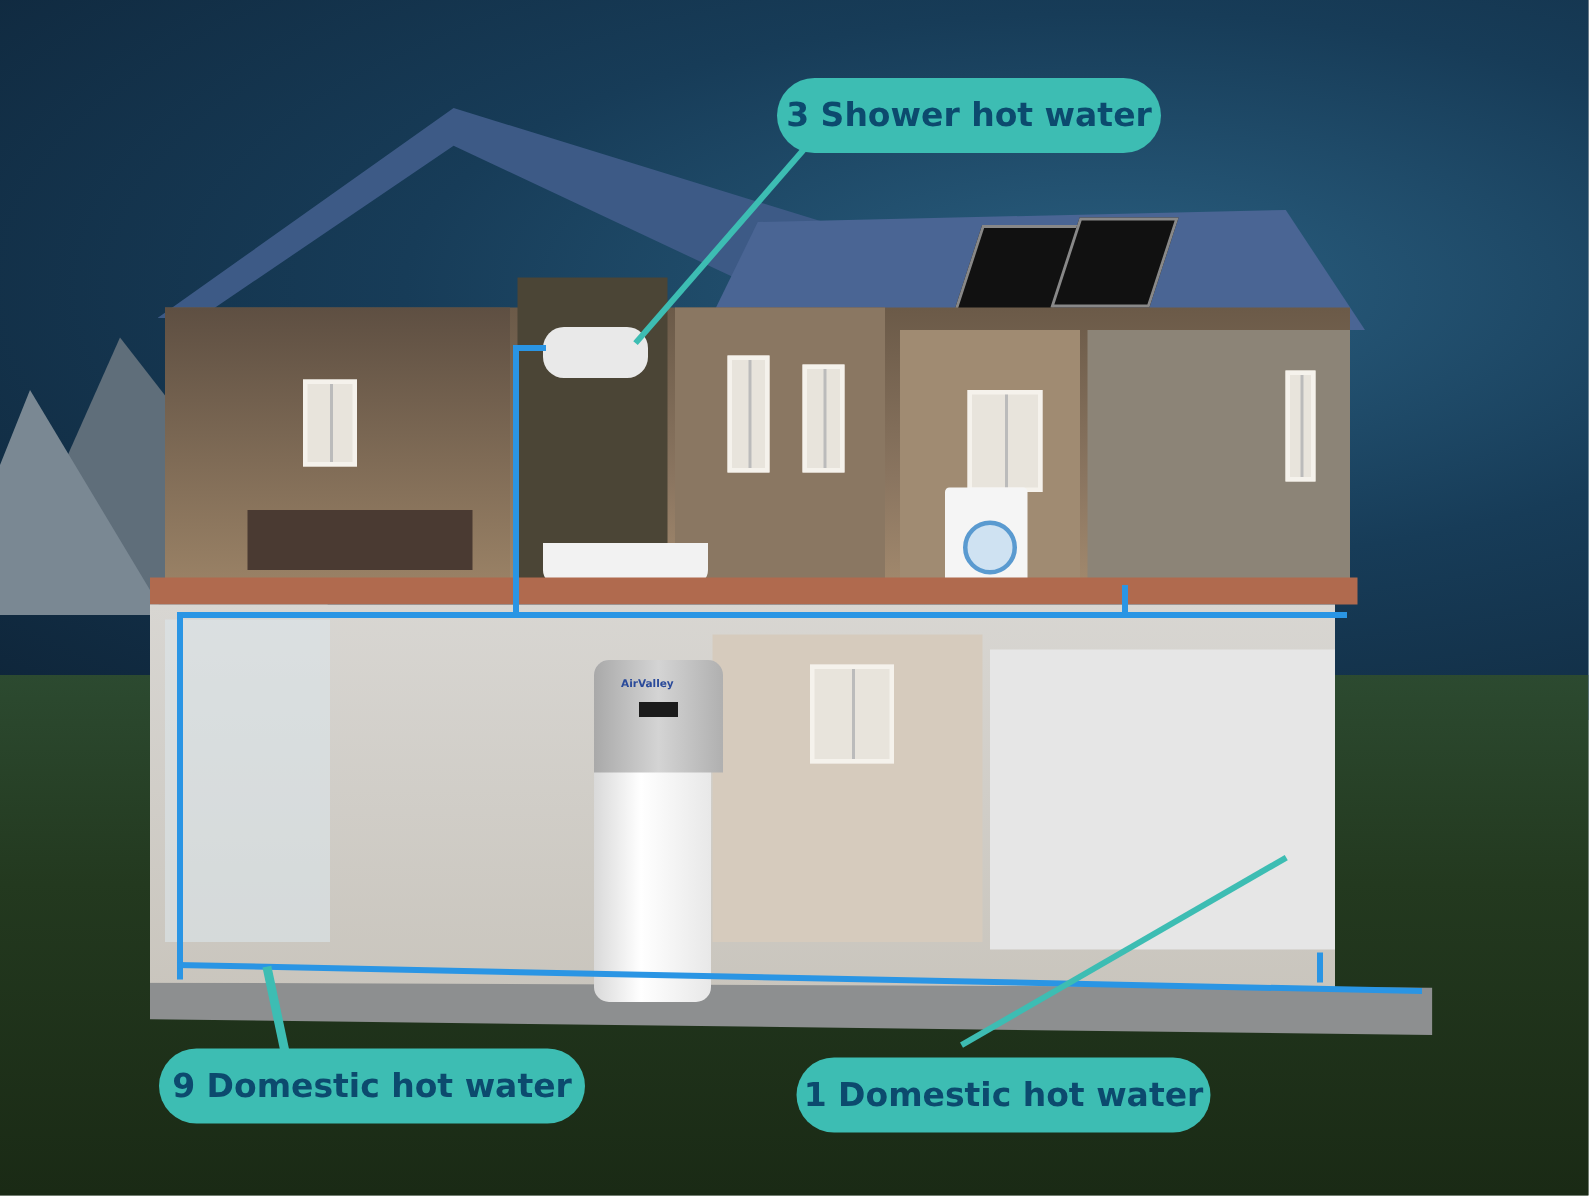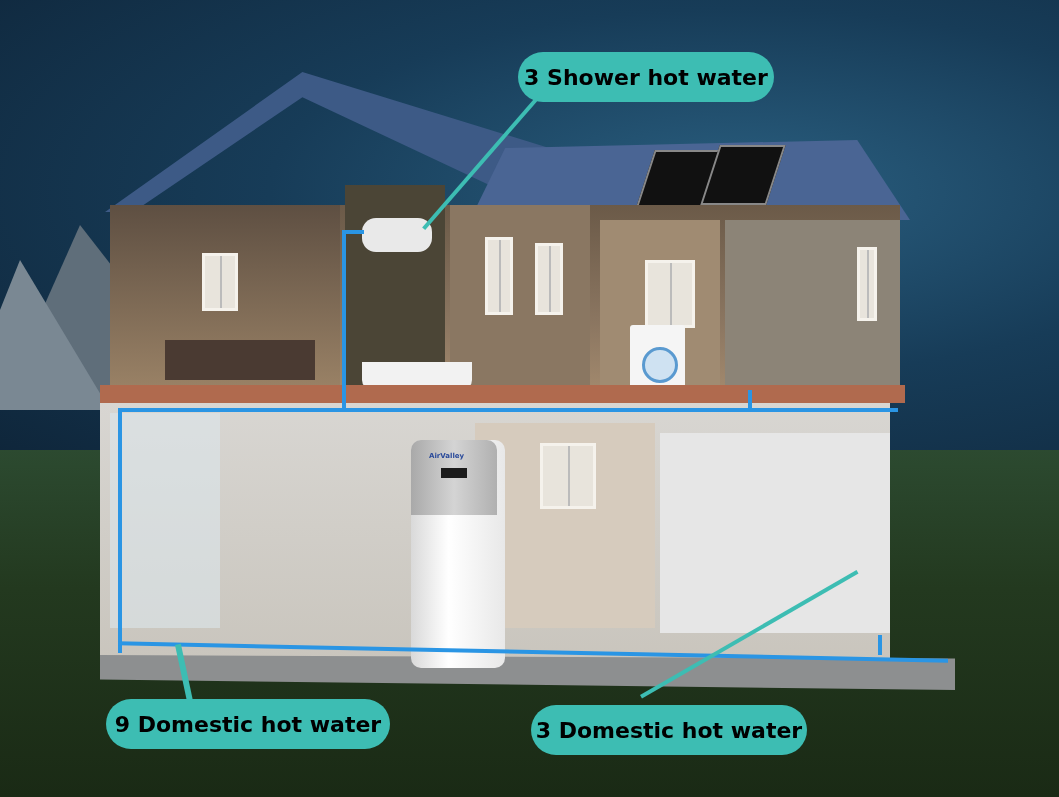--- a/index.html
+++ b/index.html
@@ -32,33 +32,33 @@
   .window{position:absolute;background:#e8e4dc;border:3px solid #f5f2ec;}
   .window::after{content:"";position:absolute;left:50%;top:0;width:2px;height:100%;background:#bbb;}
   .slab{position:absolute;left:100px;top:385px;width:805px;height:18px;background:#b06a4e;}
   .lower-floor{position:absolute;left:100px;top:403px;width:790px;height:260px;
     background:linear-gradient(180deg,#d8d6d2 0%,#c9c5bd 100%);}
   .lower-floor .left{position:absolute;left:10px;top:10px;width:110px;height:215px;background:rgba(220,230,235,.6);}
   .lower-floor .living{position:absolute;left:375px;top:20px;width:180px;height:205px;background:#d6cbbd;}
   .lower-floor .kitchen{position:absolute;left:560px;top:30px;width:230px;height:200px;background:#e6e6e6;}
   .lower-base{position:absolute;left:100px;top:655px;width:855px;height:35px;background:#8d8f90;
     clip-path:polygon(0 0,100% 10%,100% 100%,0 70%);}
-  .heater{position:absolute;left:411px;top:440px;width:94px;height:228px;border-radius:10px;
+  .heater{position:absolute;left:396px;top:440px;width:78px;height:228px;border-radius:10px;
     background:linear-gradient(90deg,#d9d9d9 0%,#ffffff 40%,#e8e8e8 100%);}
   .heater .top{position:absolute;left:0;top:0;width:86px;height:75px;border-radius:10px 10px 0 0;
     background:linear-gradient(90deg,#a9a9a9,#d4d4d4 50%,#b0b0b0);}
   .heater .display{position:absolute;left:30px;top:28px;width:26px;height:10px;background:#1b1b1b;}
   .heater .brand{position:absolute;left:18px;top:12px;font-size:7px;color:#2a4a9a;font-weight:bold;}
   .pipe{position:absolute;background:#2a95e4;}
   .washer{position:absolute;left:630px;top:325px;width:55px;height:65px;background:#f5f5f5;border-radius:3px;}
   .washer::after{content:"";position:absolute;left:12px;top:22px;width:30px;height:30px;border-radius:50%;border:3px solid #5a9ad0;background:#cfe2f2;}
   .tank{position:absolute;left:362px;top:218px;width:70px;height:34px;border-radius:14px;background:#e9e9e9;}
   .bathtub{position:absolute;left:362px;top:362px;width:110px;height:28px;background:#f2f2f2;border-radius:0 0 10px 10px;}
   
-  .callout{position:absolute;background:#3dbdb3;color:#000000;font-weight:bold;
+  .callout{position:absolute;background:#3dbdb3;color:#0c4a6e;font-weight:bold;
     font-family:"DejaVu Sans",sans-serif;border-radius:26px;display:flex;align-items:center;justify-content:center;
     white-space:nowrap;}
   .leader{position:absolute;background:#3dbdb3;transform-origin:0 0;}
 </style>
 </head>
 <body>
 
 <div class="sky"></div>
 <div class="mountain"></div>
 <div class="mountain2"></div>
@@ -118,13 +118,13 @@
   <div class="pipe" style="left:748px;top:408px;width:150px;height:4px;"></div>
   <div class="pipe" style="left:878px;top:635px;width:4px;height:20px;"></div>
 </div>
 
 <div class="leader" style="left:540px;top:98px;width:175px;height:4px;transform:rotate(131deg);"></div>
 <div class="leader" style="left:175px;top:645px;width:6px;height:60px;transform:rotate(-12deg);"></div>
 <div class="leader" style="left:640px;top:695px;width:250px;height:4px;transform:rotate(-30deg);"></div>
 
 <div class="callout" style="left:518px;top:52px;width:256px;height:50px;font-size:22px;">3 Shower hot water</div>
 <div class="callout" style="left:106px;top:699px;width:284px;height:50px;font-size:22px;">9 Domestic hot water</div>
-<div class="callout" style="left:531px;top:705px;width:276px;height:50px;font-size:22px;">3 Domestic hot water</div>
+<div class="callout" style="left:531px;top:705px;width:276px;height:50px;font-size:22px;">1 Domestic hot water</div>
 
 </body></html>

